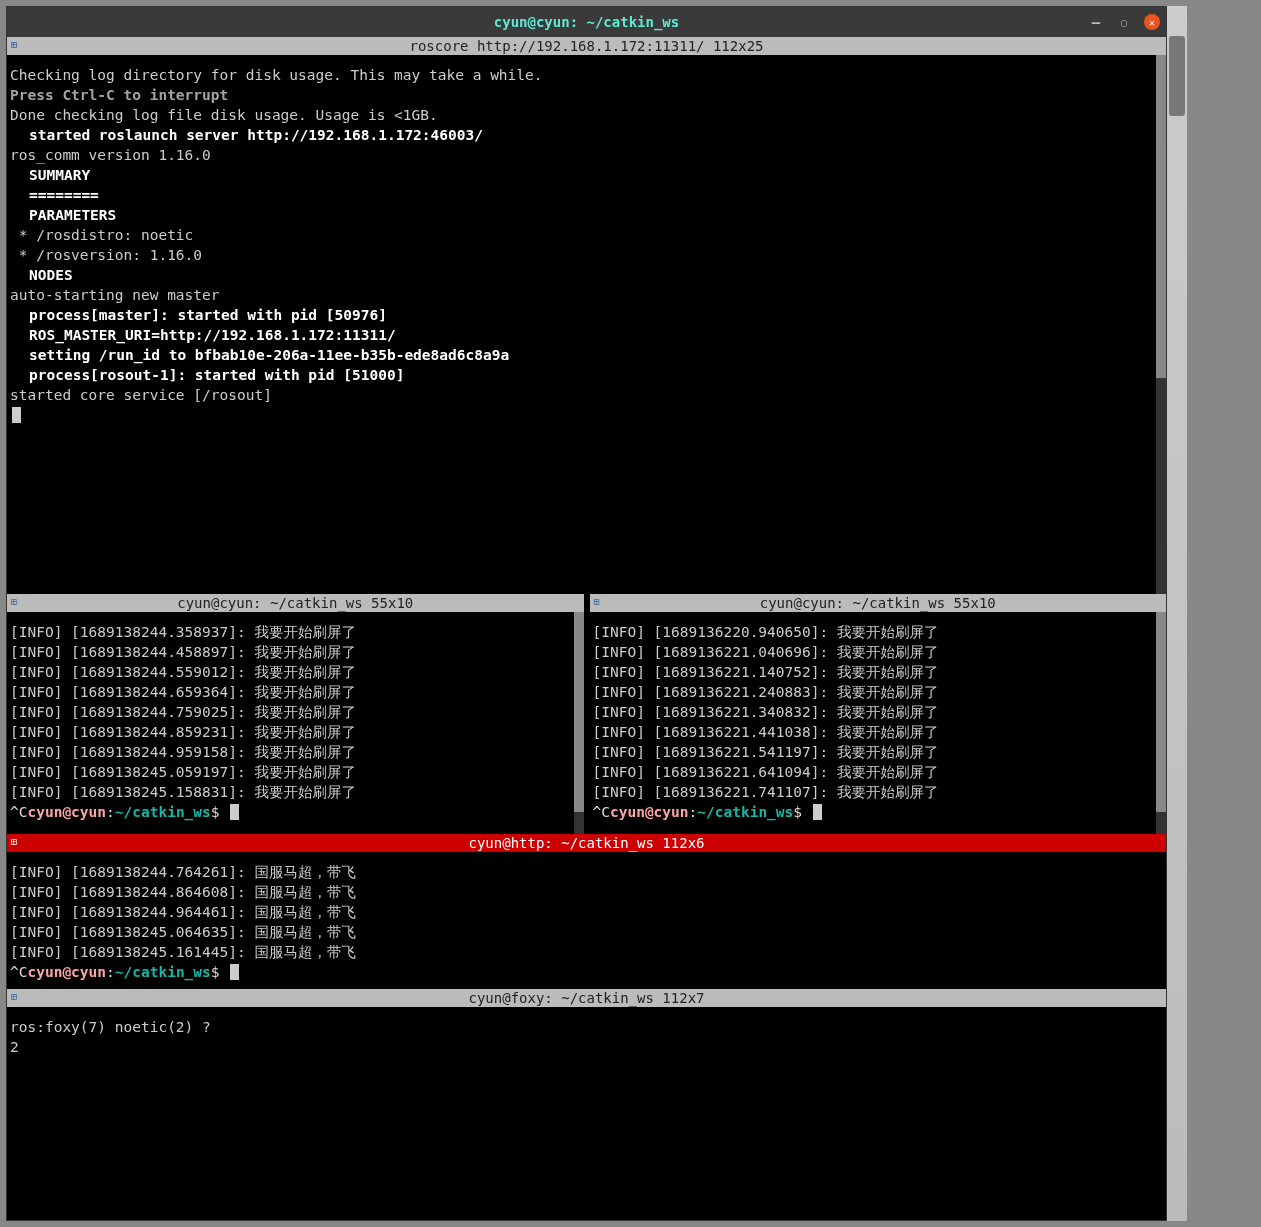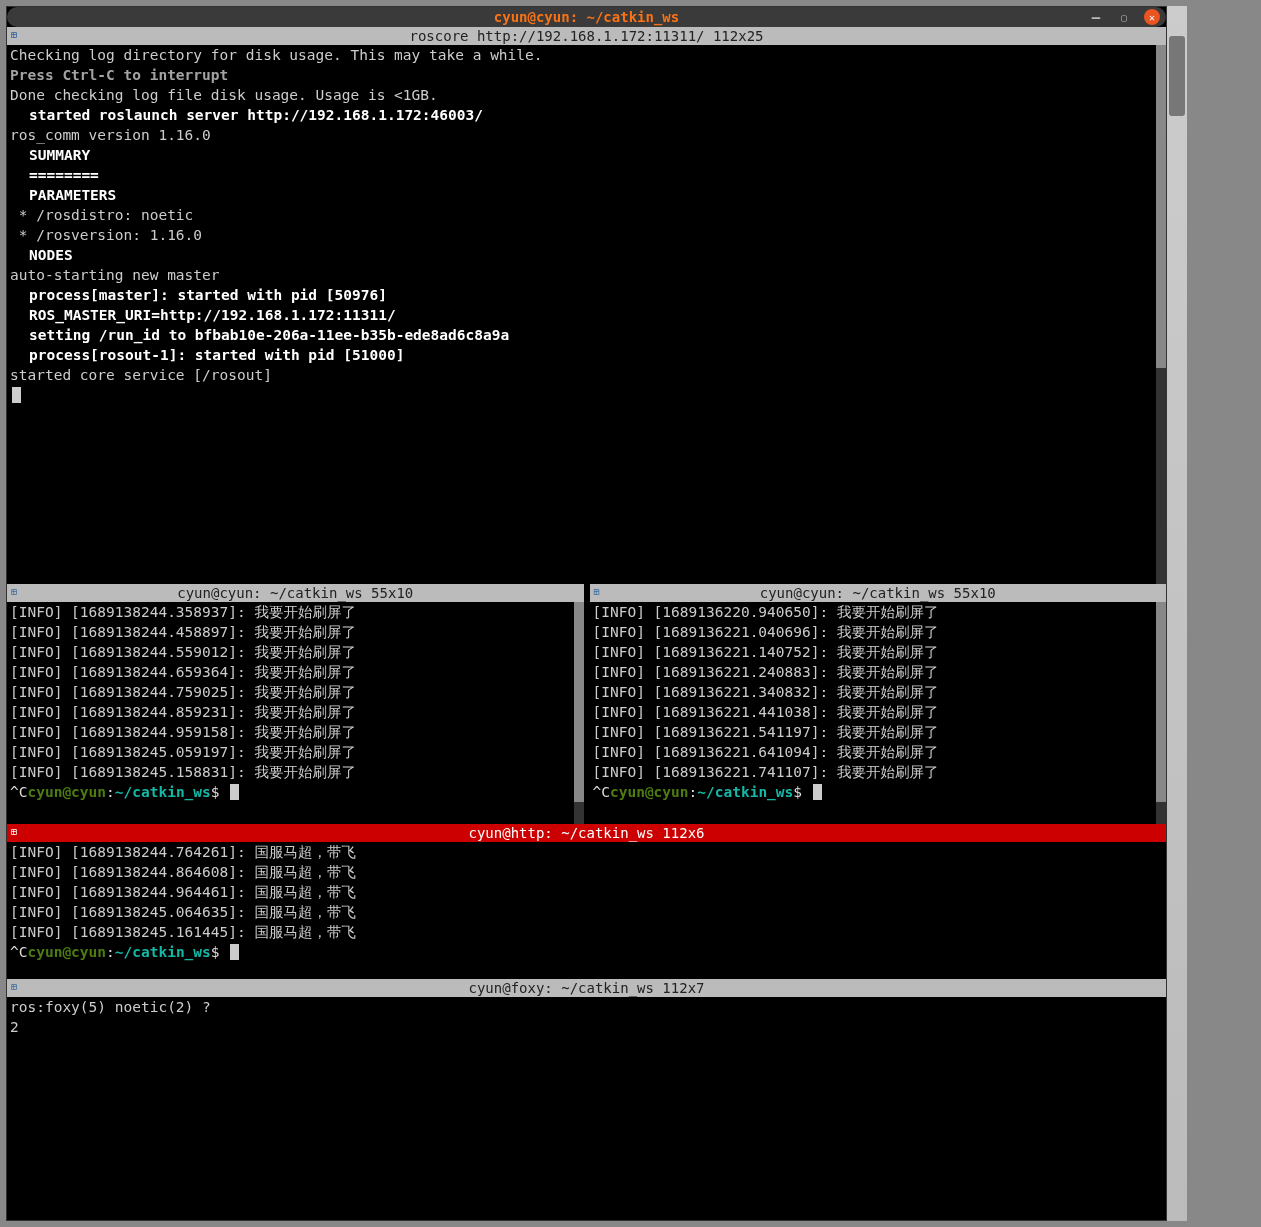--- a/index.html
+++ b/index.html
@@ -18,29 +18,28 @@
     .window {
       width: 100%;
       height: 100%;
       background: #000;
       display: flex;
       flex-direction: column;
       border: 1px solid #333;
     }
     .titlebar {
       background: #3a3a3a;
-      color: #f97316;
-      height: 20px;
+      color: #5eead4;
+      height: 30px;
       display: flex;
       align-items: center;
       justify-content: center;
       position: relative;
       font-weight: bold;
       font-size: 14px;
-      border-radius: 12px;
     }
     .titlebar .controls {
       position: absolute;
       right: 6px;
       display: flex;
       gap: 12px;
       align-items: center;
     }
     .titlebar .ctrl {
       width: 16px; height: 16px; border-radius: 50%;
@@ -76,21 +75,21 @@
     }
     .pane-title.wide .pane-icon { color: #2a5a9a; }
 
     .term {
       background: #000;
       color: #ccc;
       white-space: pre;
       font-family: "DejaVu Sans Mono", "Liberation Mono", monospace;
       font-size: 14.5px;
       line-height: 20px;
-      padding: 0 3px;
+      padding: 10px 3px;
       overflow: hidden;
       position: relative;
     }
     .term.scrollable { overflow-y: hidden; }
     .scrollbar-track {
       position: absolute;
       right: 0; top: 0; bottom: 0;
       width: 10px;
       background: #888;
     }
@@ -112,21 +111,21 @@
       position: absolute;
       left: 2px; right: 2px;
       top: 30px; height: 80px;
       background: #777;
       border-radius: 3px;
     }
 
     .c-white { color: #ddd; }
     .c-bold { font-weight: bold; color: #fff; margin-left: 19px; }
     .c-cyanb { color: #a3a3a3; font-weight: bold; }
-    .c-green { color: #4d7c0f; font-weight: bold; }
+    .c-green { color: #fca5a5; font-weight: bold; }
     .c-blue { color: #14b8a6; font-weight: bold; }
 
     .cursor {
       display: inline-block;
       width: 9px; height: 16px;
       background: #ccc;
       vertical-align: text-bottom;
       margin-left: 2px;
     }
 
@@ -208,21 +207,21 @@
       <span>cyun@http: ~/catkin_ws 112x6</span>
     </div>
     <div class="term flex1" id="term-b1"><div>[INFO] [1689138244.764261]: 国服马超，带飞</div><div>[INFO] [1689138244.864608]: 国服马超，带飞</div><div>[INFO] [1689138244.964461]: 国服马超，带飞</div><div>[INFO] [1689138245.064635]: 国服马超，带飞</div><div>[INFO] [1689138245.161445]: 国服马超，带飞</div><div><span class="c-white">^C</span><span class="c-green">cyun@cyun</span><span class="c-white">:</span><span class="c-blue">~/catkin_ws</span><span class="c-white">$ </span><span class="cursor"></span></div></div>
   </div>
 
   <div class="pane flex1">
     <div class="pane-title">
       <span class="pane-icon">⊞</span>
       <span>cyun@foxy: ~/catkin_ws 112x7</span>
     </div>
-    <div class="term flex1" id="term-b2"><div>ros:foxy(5) noetic(2) ?</div><div>2</div></div>
+    <div class="term flex1" id="term-b2"><div>ros:foxy(7) noetic(2) ?</div><div>2</div></div>
   </div>
 
 </div>
 </div>
 
 <div class="right-strip">
   <div class="thumb"></div>
 </div>
 
 </body></html>

